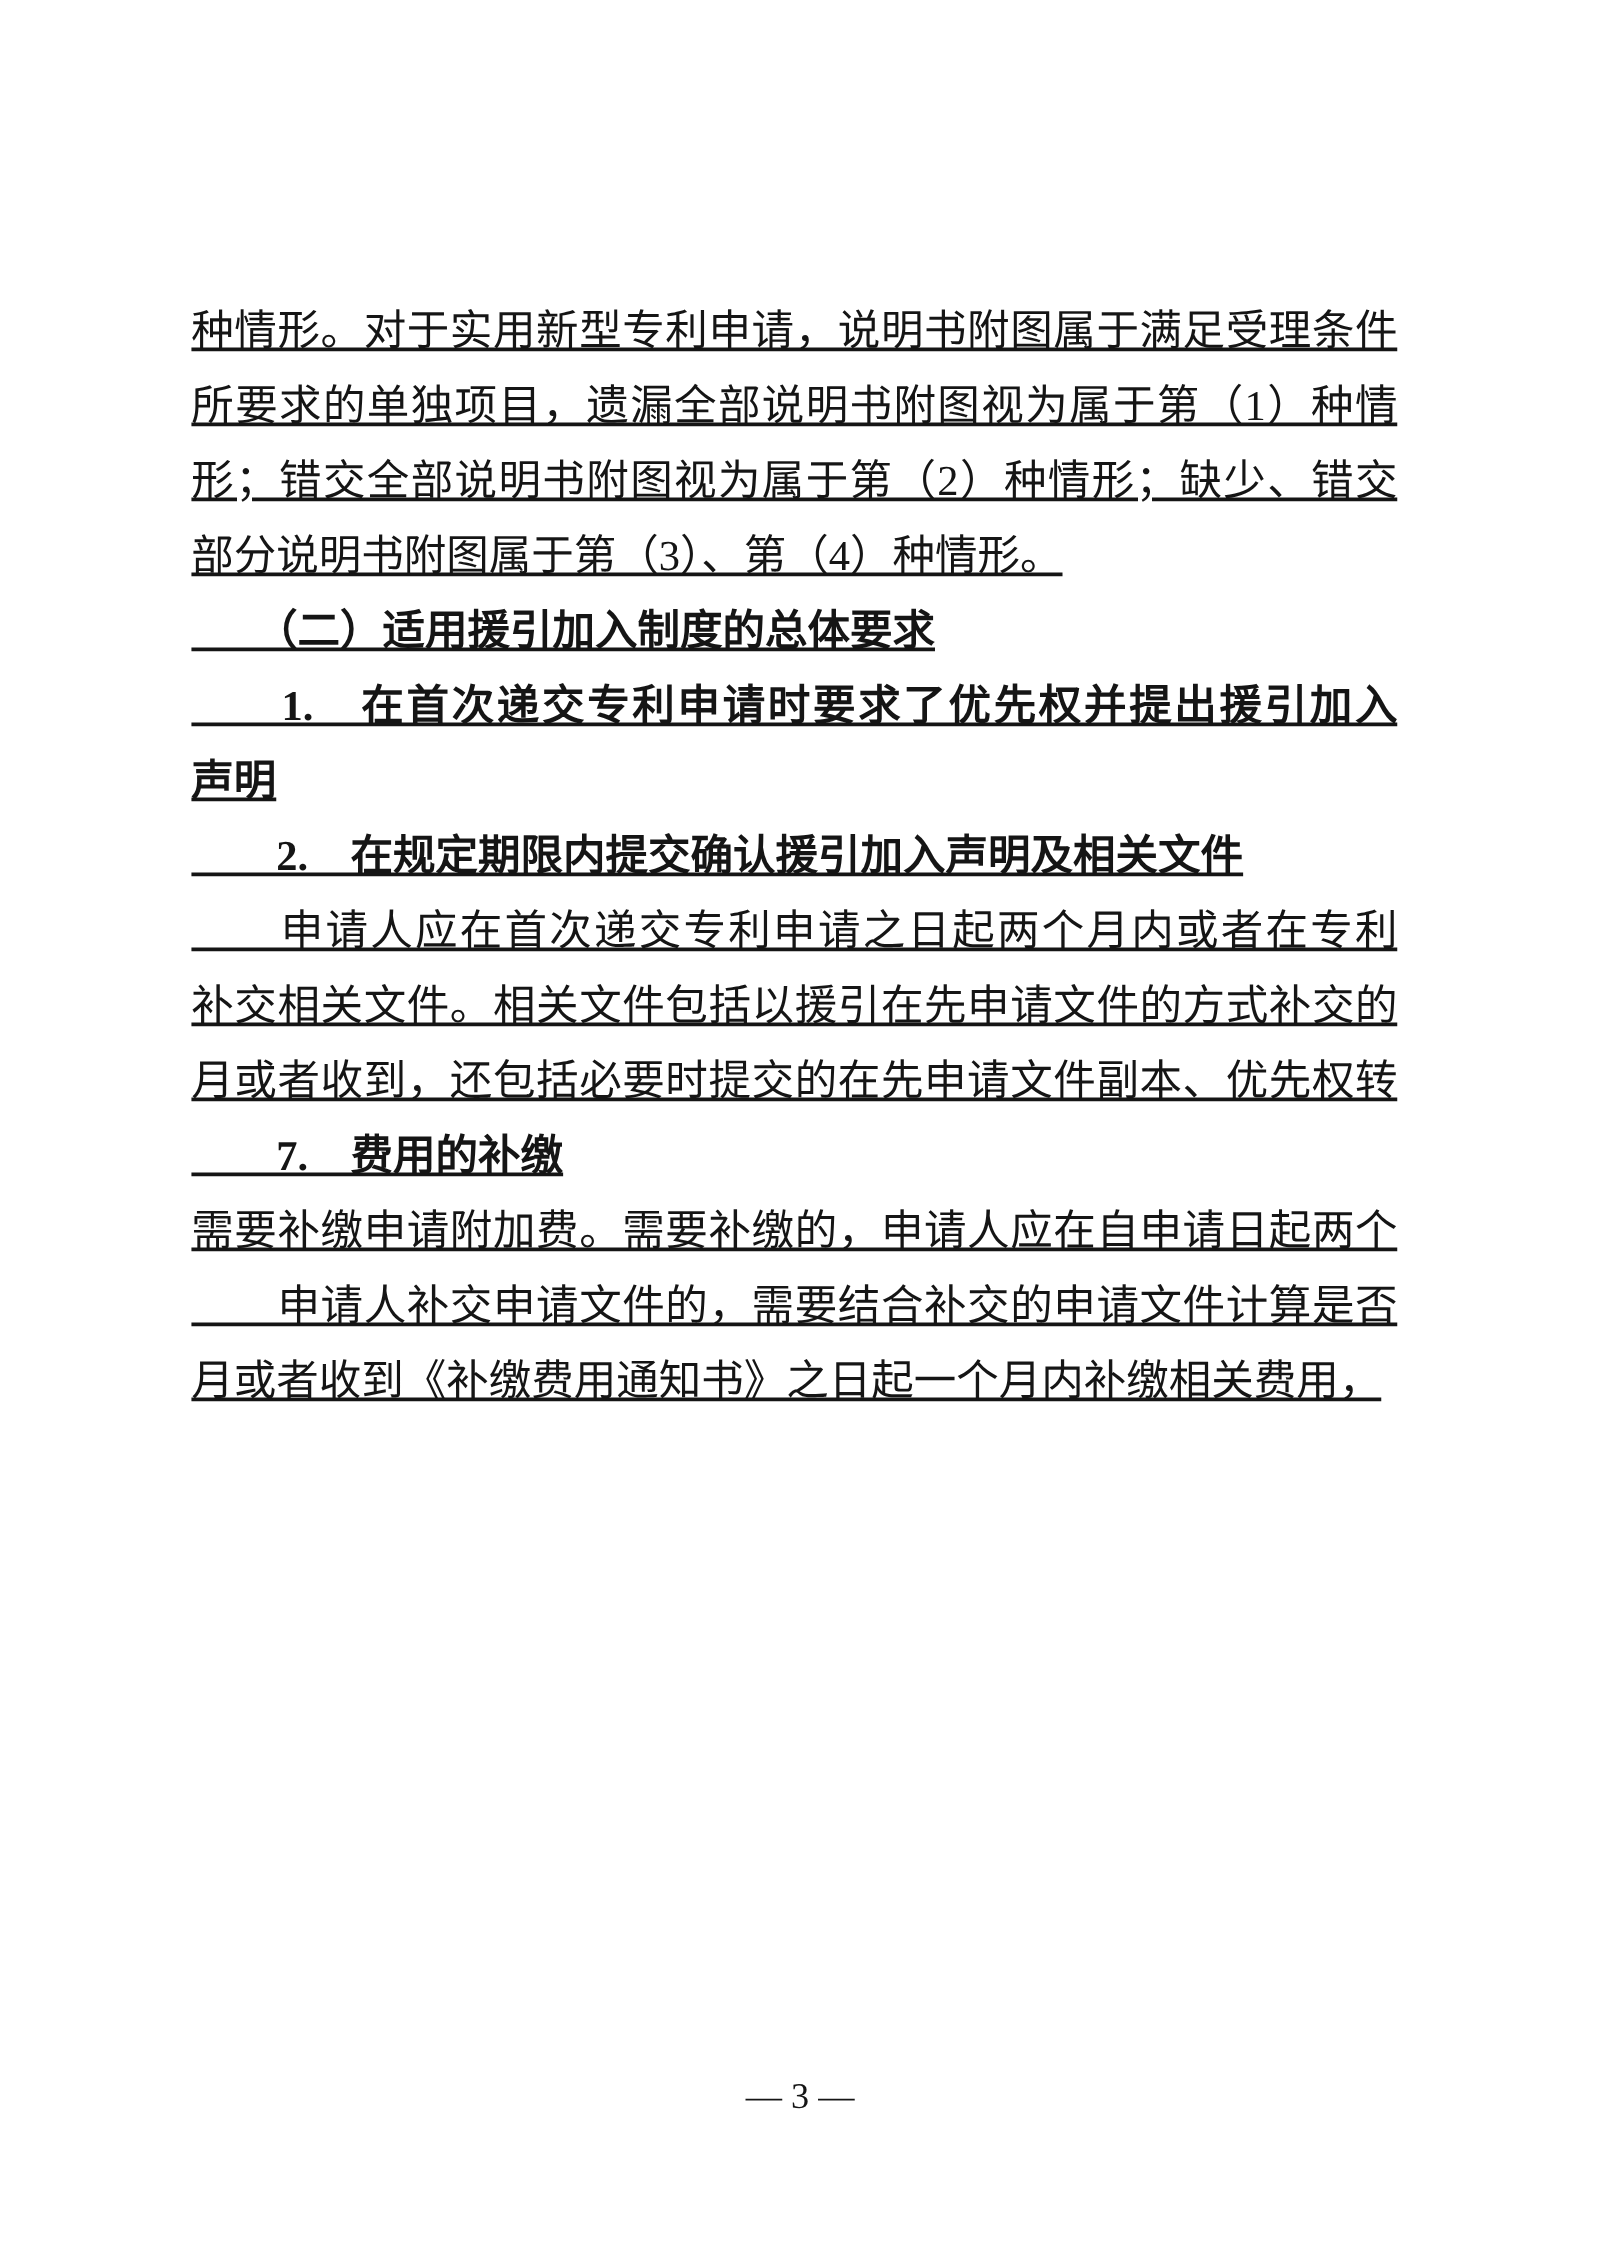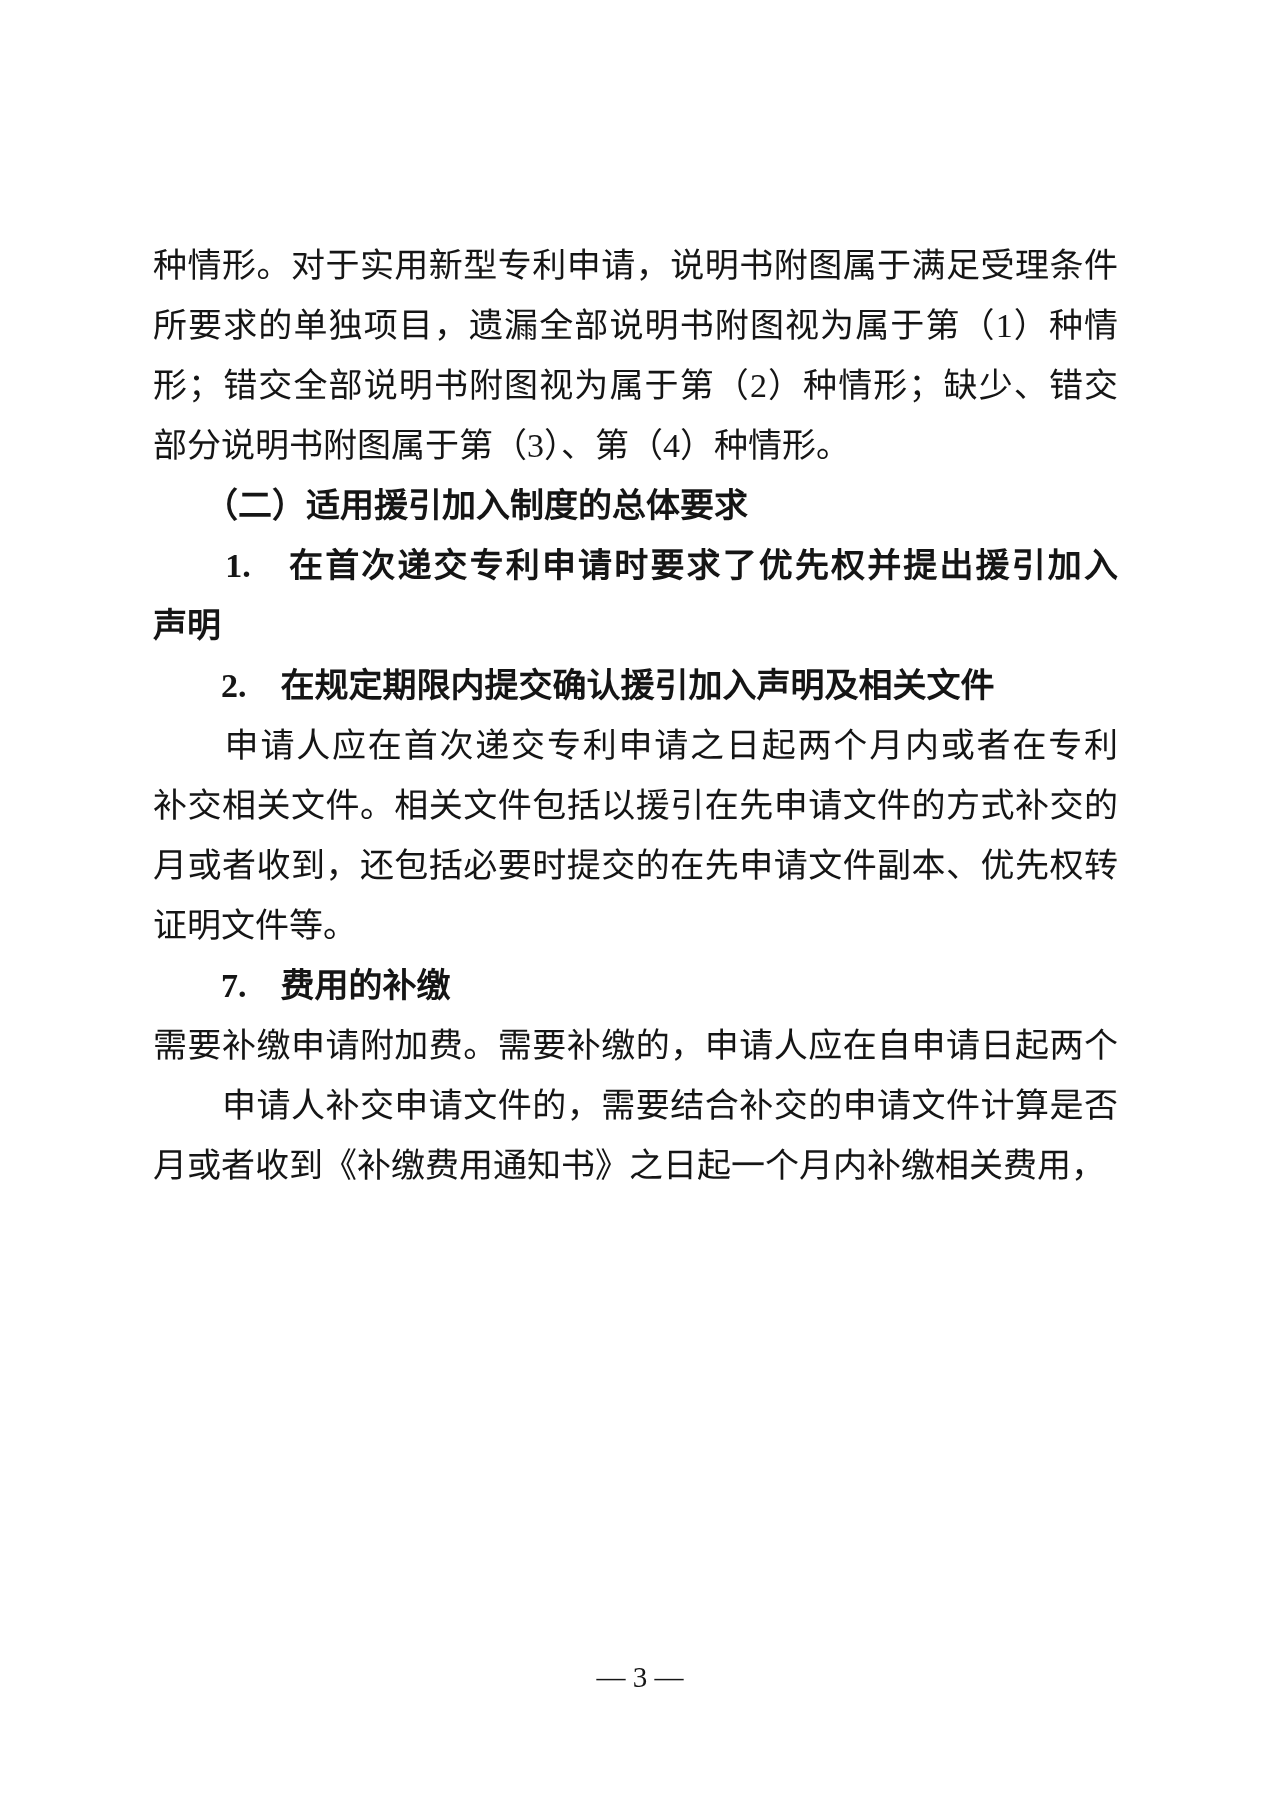--- a/index.html
+++ b/index.html
@@ -23,20 +23,21 @@
     font-size: 34px;
     line-height: 60px;
     color: #151515;
   }
   .line {
     text-align: justify;
     text-justify: inter-character;
     white-space: pre-wrap;
     overflow: hidden;
     height: 60px;
+    text-decoration: underline;
   }
   .line.stretch {
     text-align-last: justify;
   }
   .block.heading .line {
     font-weight: 700;
     font-family: "Liberation Serif", "DejaVu Serif", serif;
   }
   .page-footer {
     position: absolute;
@@ -67,21 +68,20 @@
         <div class="line stretch">　　1.　在首次递交专利申请时要求了优先权并提出援引加入</div>
         <div class="line">声明</div>
       </div>
       <div class="block heading">
         <div class="line">　　2.　在规定期限内提交确认援引加入声明及相关文件</div>
       </div>
       <div class="block body">
         <div class="line stretch">　　申请人应在首次递交专利申请之日起两个月内或者在专利</div>
         <div class="line stretch">补交相关文件。相关文件包括以援引在先申请文件的方式补交的</div>
         <div class="line stretch">月或者收到，还包括必要时提交的在先申请文件副本、优先权转让</div>
-        <div class="line">证明文件等。</div>
       </div>
       <div class="block heading">
         <div class="line">　　7.　费用的补缴</div>
       </div>
       <div class="block body">
         <div class="line stretch">需要补缴申请附加费。需要补缴的，申请人应在自申请日起两个</div>
         <div class="line stretch">　　申请人补交申请文件的，需要结合补交的申请文件计算是否</div>
         <div class="line">月或者收到《补缴费用通知书》之日起一个月内补缴相关费用，</div>
       </div>
     </div>

